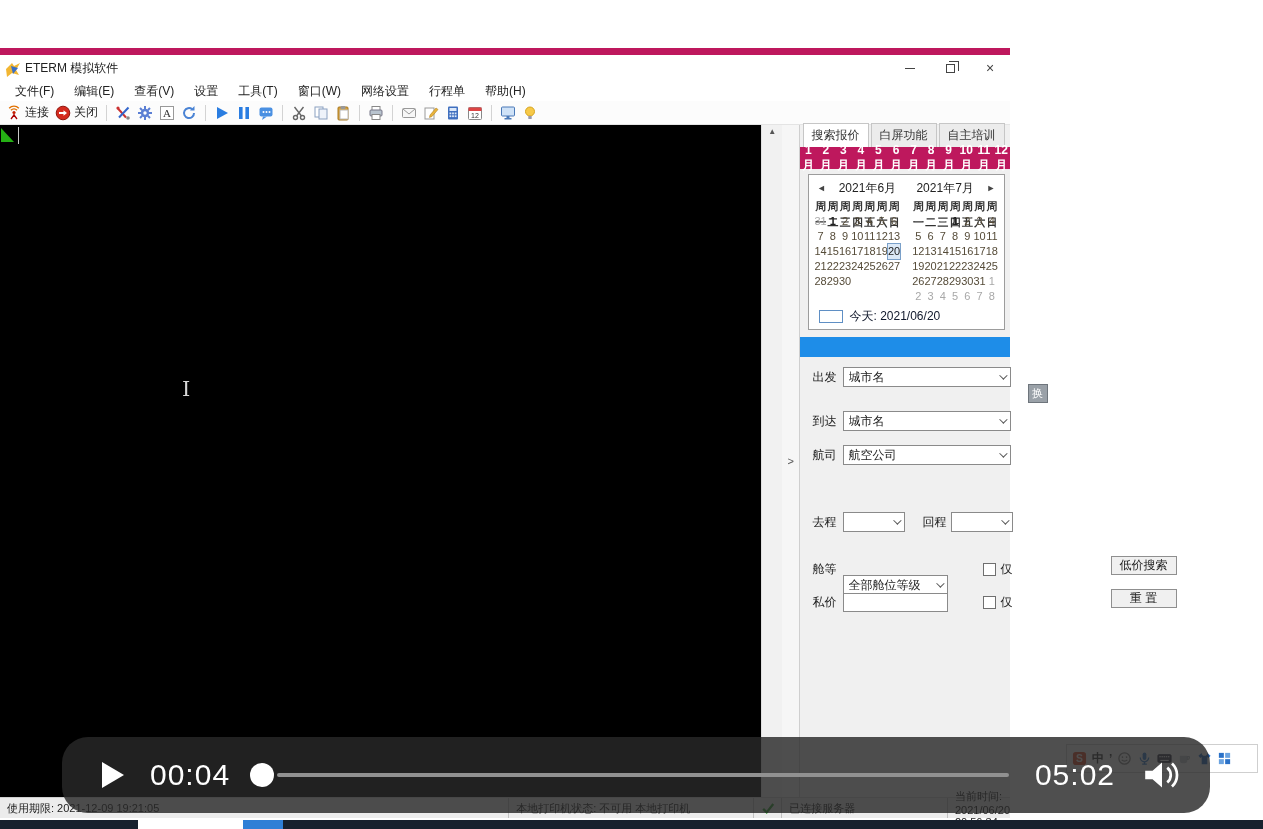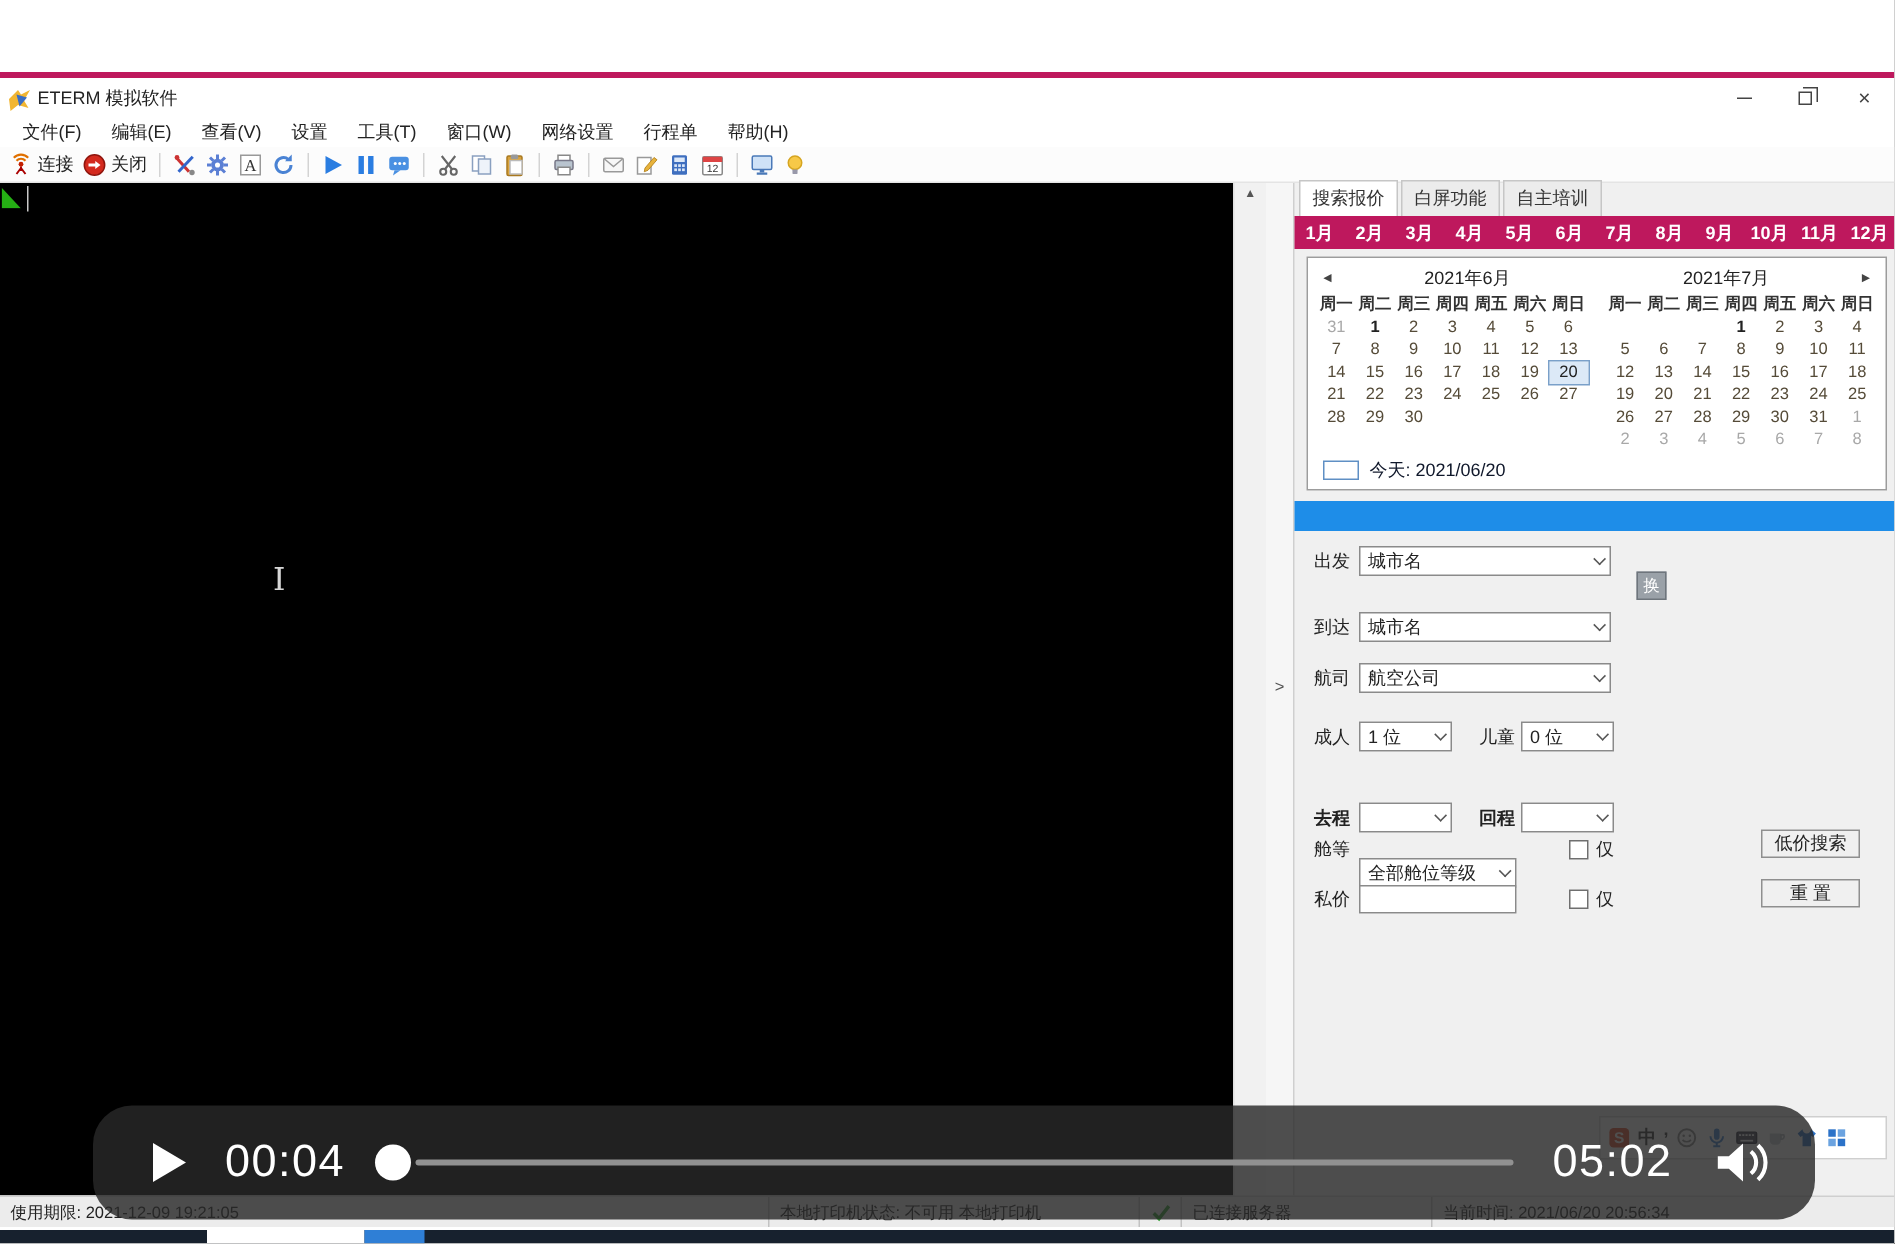--- a/index.html
+++ b/index.html
@@ -1,21 +1,21 @@
 <!DOCTYPE html>
 <html><head>
 <meta charset="utf-8">
 <style>
   * { box-sizing: border-box; margin: 0; padding: 0; }
   html,body { background:#fff; }
   body { font-family:"Liberation Sans","DejaVu Sans",sans-serif; }
   .stage { position:relative; width:1263px; height:829px; background:#fff; overflow:hidden; }
 
   
-  .app { position:absolute; left:0; top:48px; width:1263px; height:770px; background:#fff; border-top:4px solid #be185d; }
+  .app { position:absolute; left:0; top:48px; width:1010px; height:770px; background:#fff; border-top:7px solid #be185d; }
   .titlebar { height:26px; display:flex; align-items:center; padding-left:5px; font-size:12px; color:#222; }
   .app-logo { width:15px; height:15px; margin-right:5px; }
   .app-logo svg { width:15px; height:15px; display:block; }
   .win-btns { margin-left:auto; display:flex; height:26px; }
   .win-btn { width:40px; display:flex; align-items:center; justify-content:center; color:#444; }
   .glyph-min { width:10px; border-top:1.4px solid #444; display:block; }
   .glyph-restore { position:relative; width:9px; height:9px; border:1.2px solid #444; background:#fff; }
   .glyph-restore::before { content:""; position:absolute; left:2px; top:-4px; width:9px; height:9px; border:1.2px solid #444; border-bottom:none; border-left:none; }
   .glyph-close { font-size:14px; line-height:1; }
 
@@ -534,34 +534,22 @@
           </div>
 
           <div class="frow" style="top:87px;">
             <span class="lbl">航司</span>
             <div class="dd w-city">
               <span class="val">航空公司</span>
               <span class="chev"></span>
             </div>
           </div>
 
-          <div class="frow" style="top:126px;">
-            <span class="lbl">成人</span>
-            <div class="dd w-small">
-              <span class="val">1 位</span>
-              <span class="chev"></span>
-            </div>
-            <span class="lbl2">儿童</span>
-            <div class="dd w-small">
-              <span class="val">0 位</span>
-              <span class="chev"></span>
-            </div>
-          </div>
-
-          <div class="frow" style="top:180px;font-weight:bold;">
+
+          <div class="frow" style="top:154px;">
             <span class="lbl">去程</span>
             <div class="dd w-small">
               <span class="val"></span>
               <span class="chev"></span>
             </div>
             <span class="lbl2">回程</span>
             <div class="dd w-small">
               <span class="val"></span>
               <span class="chev"></span>
             </div>

